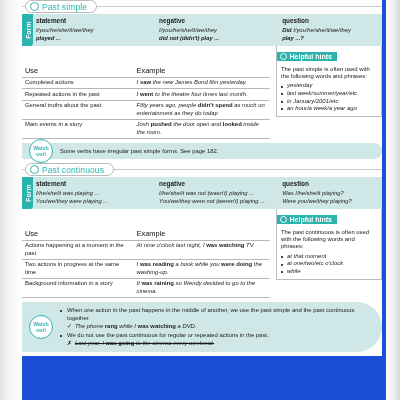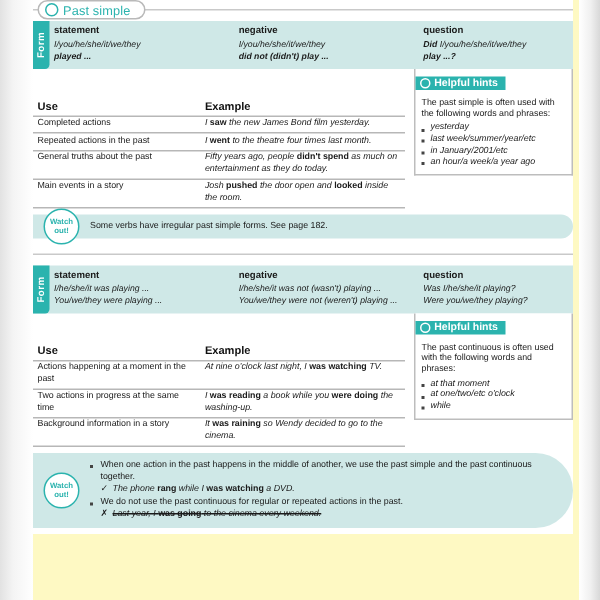--- a/index.html
+++ b/index.html
@@ -5,21 +5,21 @@
   html, body {
     margin: 0; padding: 0;
     width: 400px; height: 400px;
     background: #ffffff;
     font-family: "Liberation Sans", sans-serif;
     overflow: hidden;
   }
   #page {
     position: relative;
     width: 400px; height: 400px;
-    background: #fef9c3;
+    background: #1d4ed8;
     overflow: hidden;
   }
   .page-inner {
     position: absolute;
     left: 22px; top: 0px;
     width: 360px;
     background: #ffffff;
   }
   .edge-right {
     position: absolute;
@@ -124,21 +124,21 @@
     table-layout: fixed;
   }
   table.ue th, table.ue td {
     border: 1px solid #b7b7b7;
     padding: 1.5px 3px;
     vertical-align: top;
     text-align: left;
   }
   table.ue th {
     border-top: none; border-left: none; border-right: none;
-    font-size: 7.4px; font-weight: bold; color: #111;
+    font-size: 7.4px; font-weight: normal; color: #111;
     padding-bottom: 2px; padding-top: 20px; margin-top: 24px;
   }
   table.ue td {
     border-left: none; border-right: none;
     font-size: 5.9px; color: #1a1a1a;
     line-height: 7.6px;
   }
   table.ue td.ex { font-style: italic; }
   table.ue td.ex b { font-weight: bold; font-style: normal; }
   table.ue col.c-use { width: 45%; }
@@ -338,20 +338,24 @@
           <span>out!</span>
         </div>
         <div class="watch-text">Some verbs have irregular past simple forms. See page 182.</div>
       </div>
     </div>
 
     <div class="section">
 
       <div class="sec-title-row">
         <div class="sec-rule"></div>
+        <div class="sec-title">
+          <span class="bullet"></span>
+          <span class="txt">Past continuous</span>
+        </div>
       </div>
 
       <div class="form-block">
         <div class="form-tab">
           <span>Form</span>
         </div>
         <div class="form-cols">
           <div class="form-col c1">
             <div class="form-head">statement</div>
             <div class="form-line">I/he/she/it was playing ...</div>

